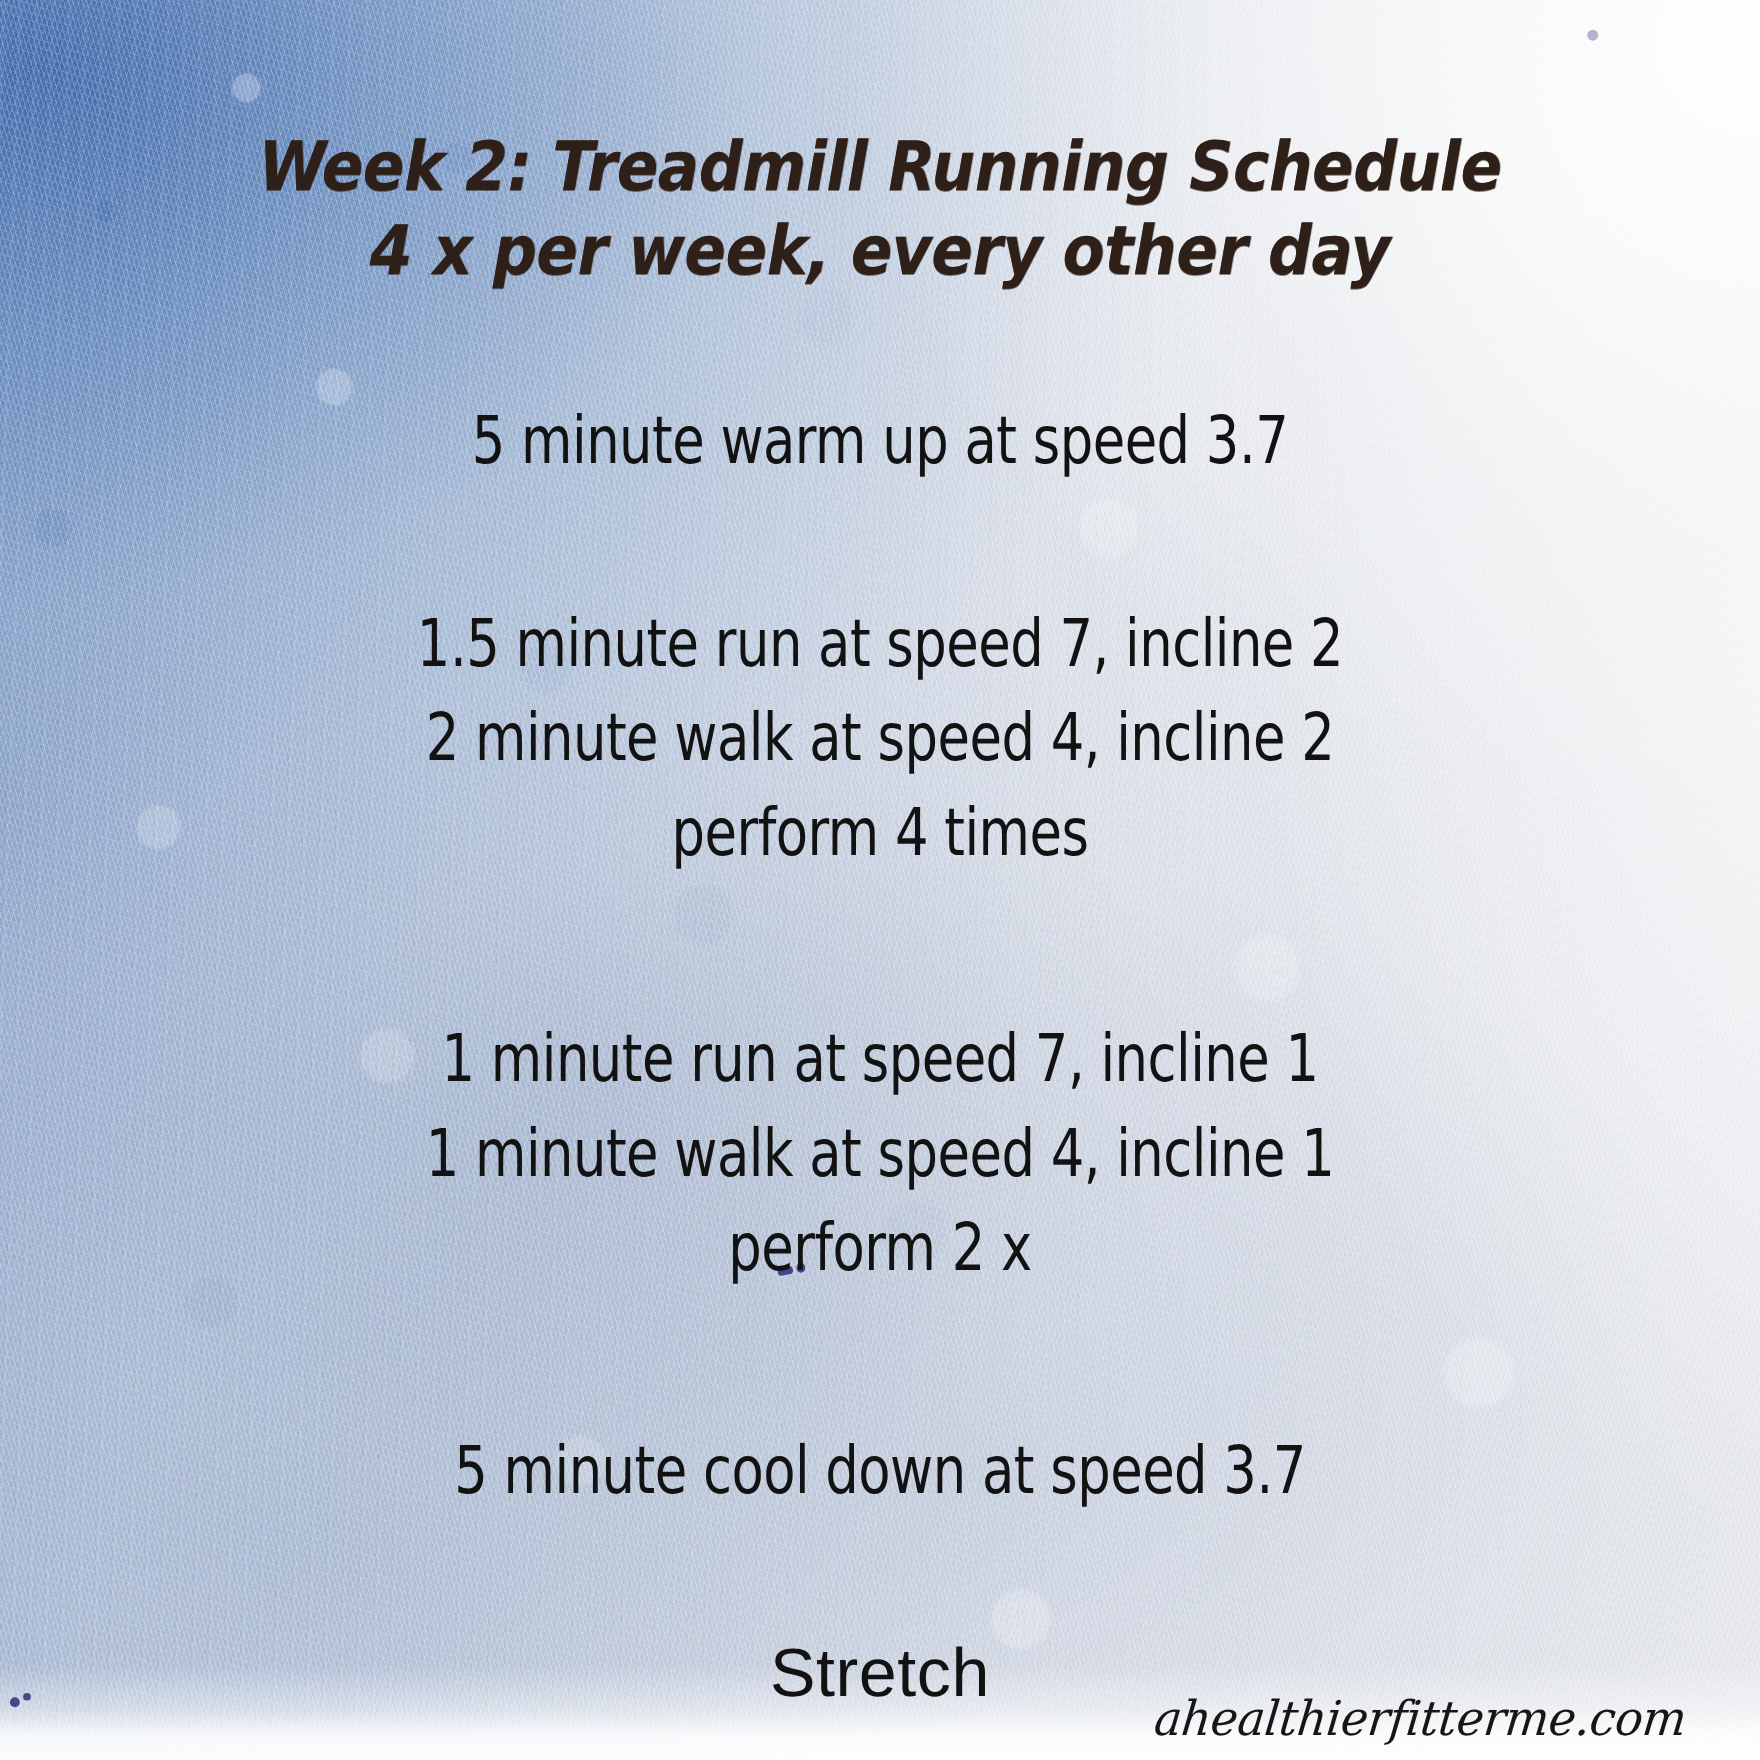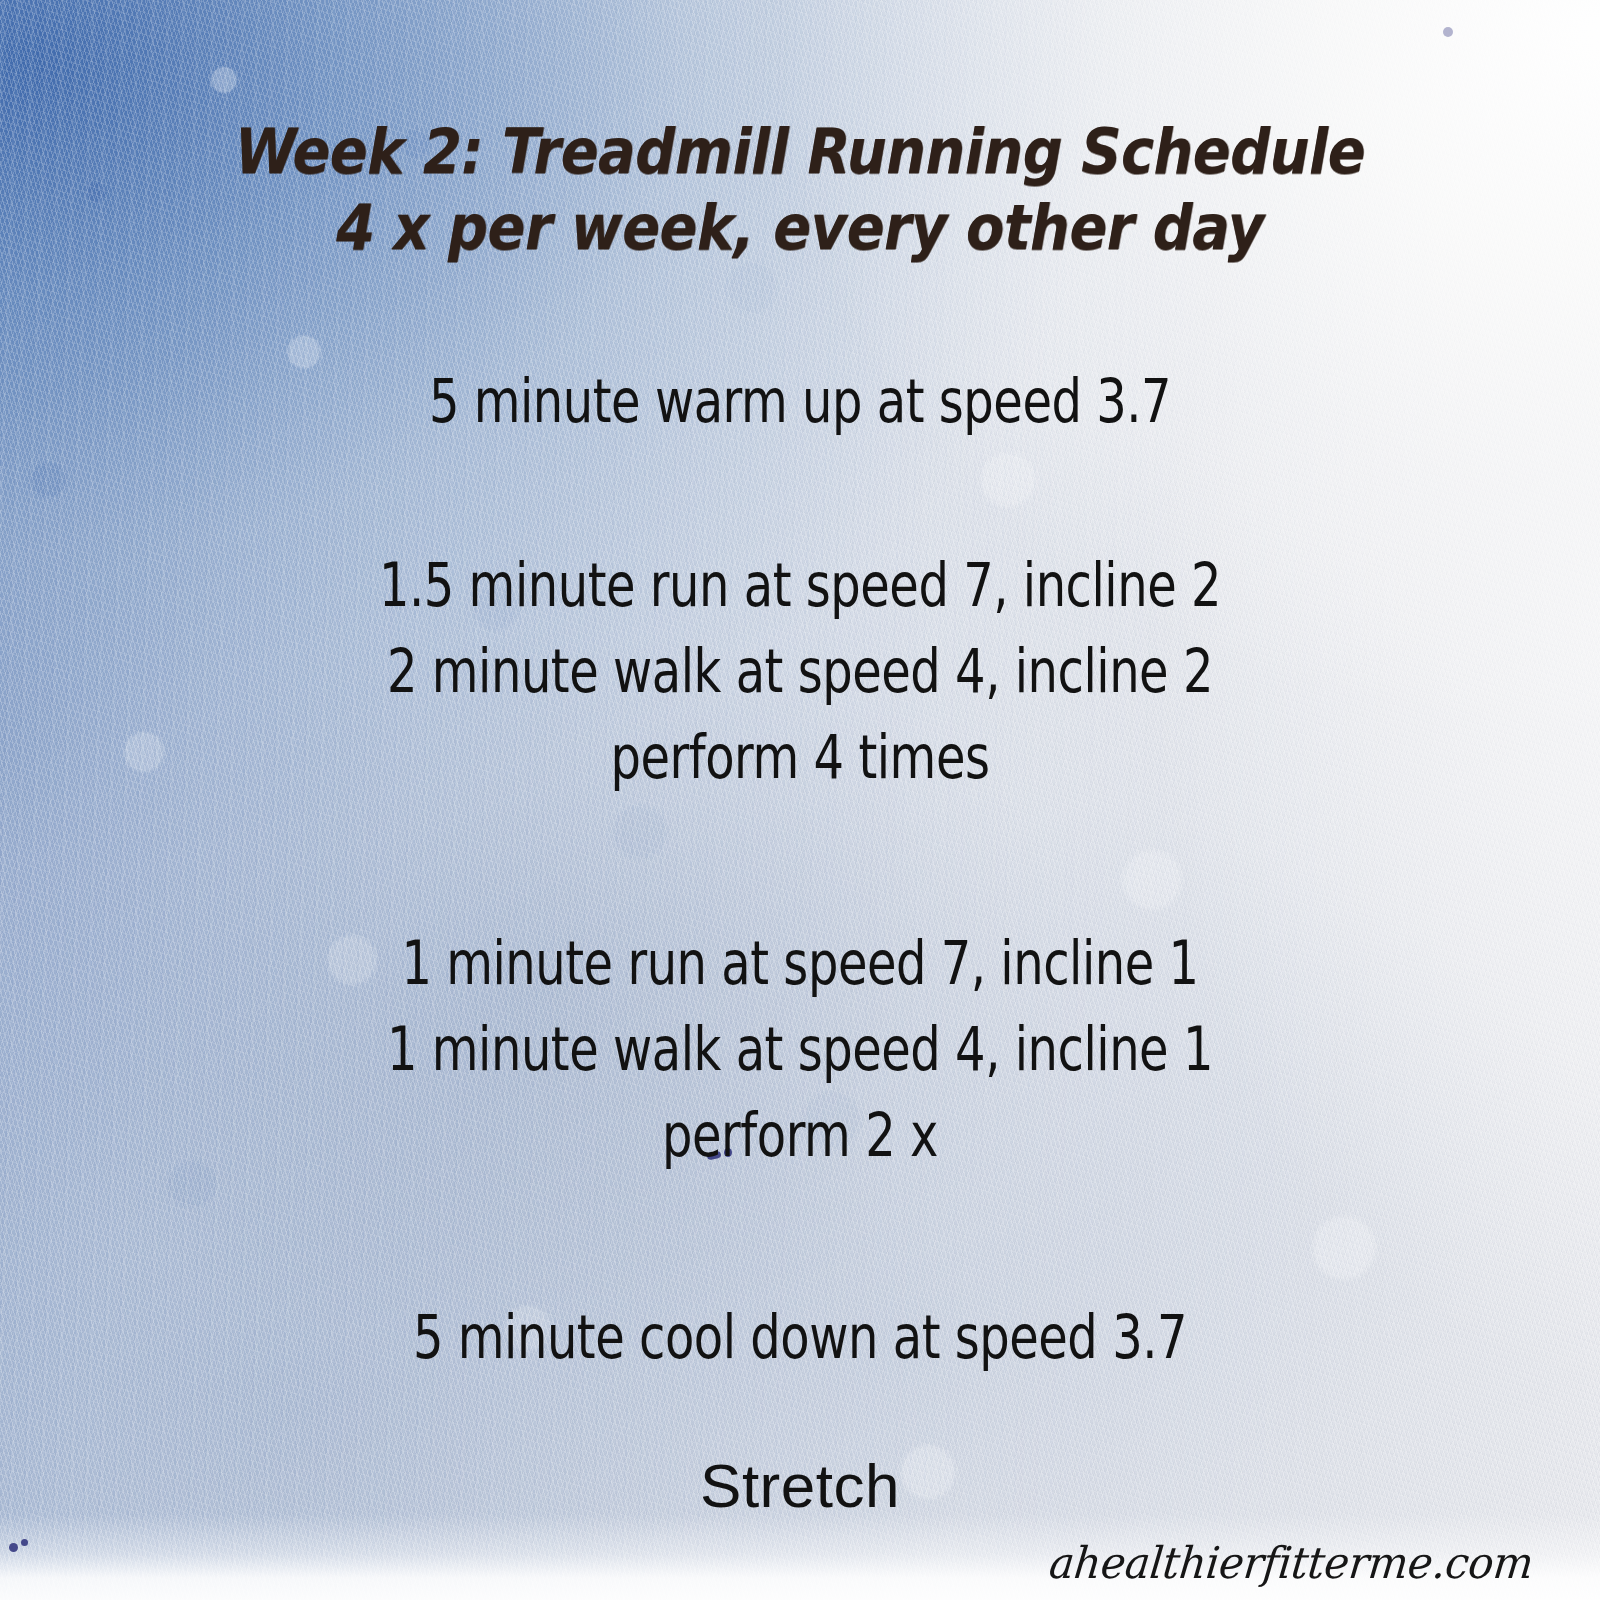--- a/index.html
+++ b/index.html
@@ -150,21 +150,21 @@
 
   .blk-warmup  { top: 298px; }
   .blk-set1    { top: 482px; }
   .blk-set2    { top: 860px; }
   .blk-cool    { top: 1234px; }
 
   .stretch {
     position: absolute;
     left: 0;
     right: 0;
-    top: 1388px;
+    top: 1424px;
     color: #121212;
     font-family: "Liberation Sans", sans-serif;
     font-weight: 400;
     font-size: 62px;
     line-height: 72px;
     letter-spacing: 0.5px;
   }
 
   .watermark {
     position: absolute;

